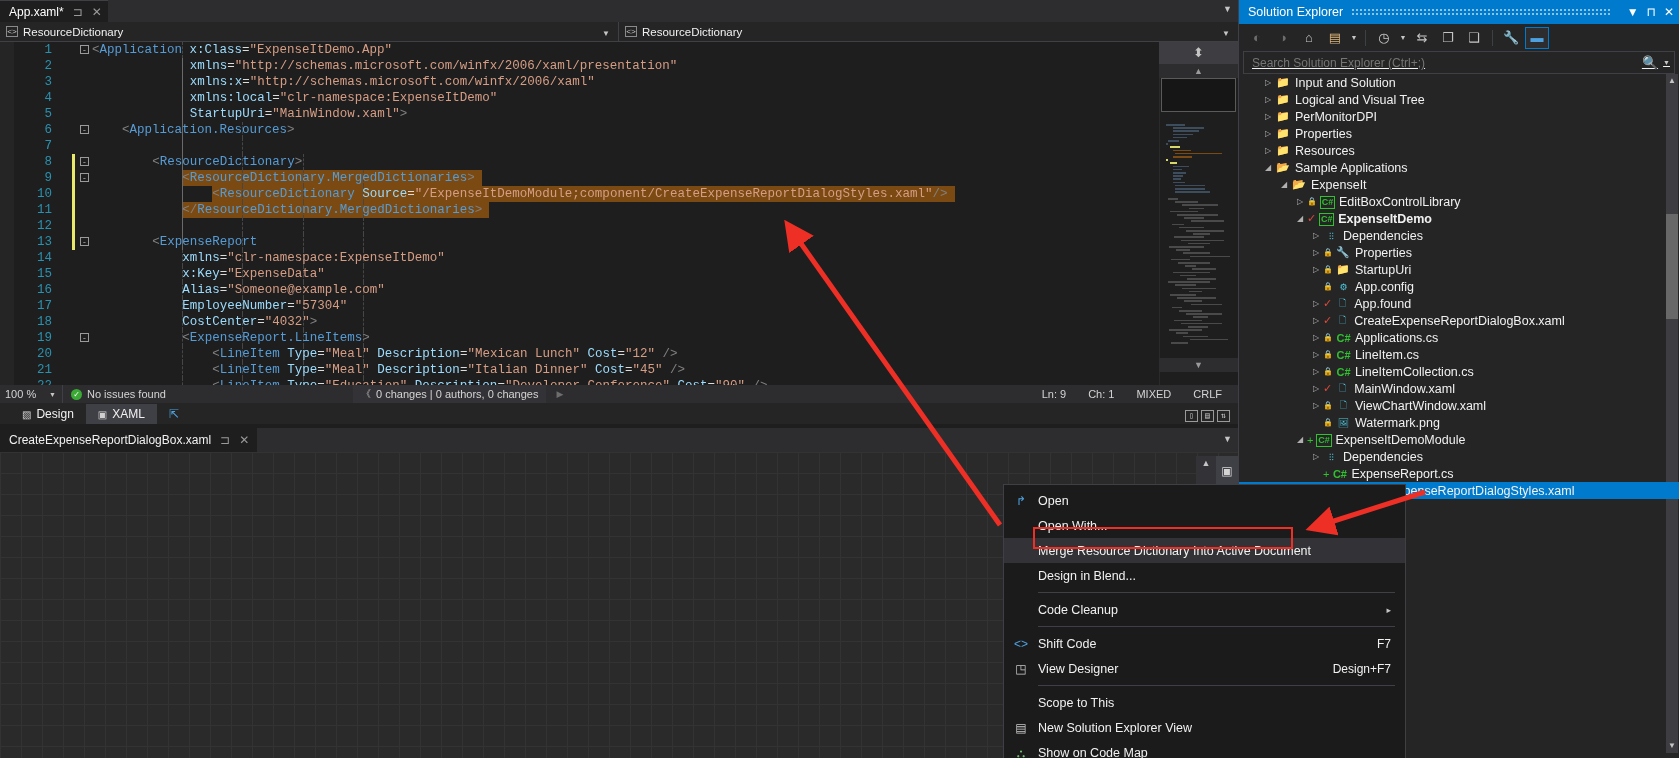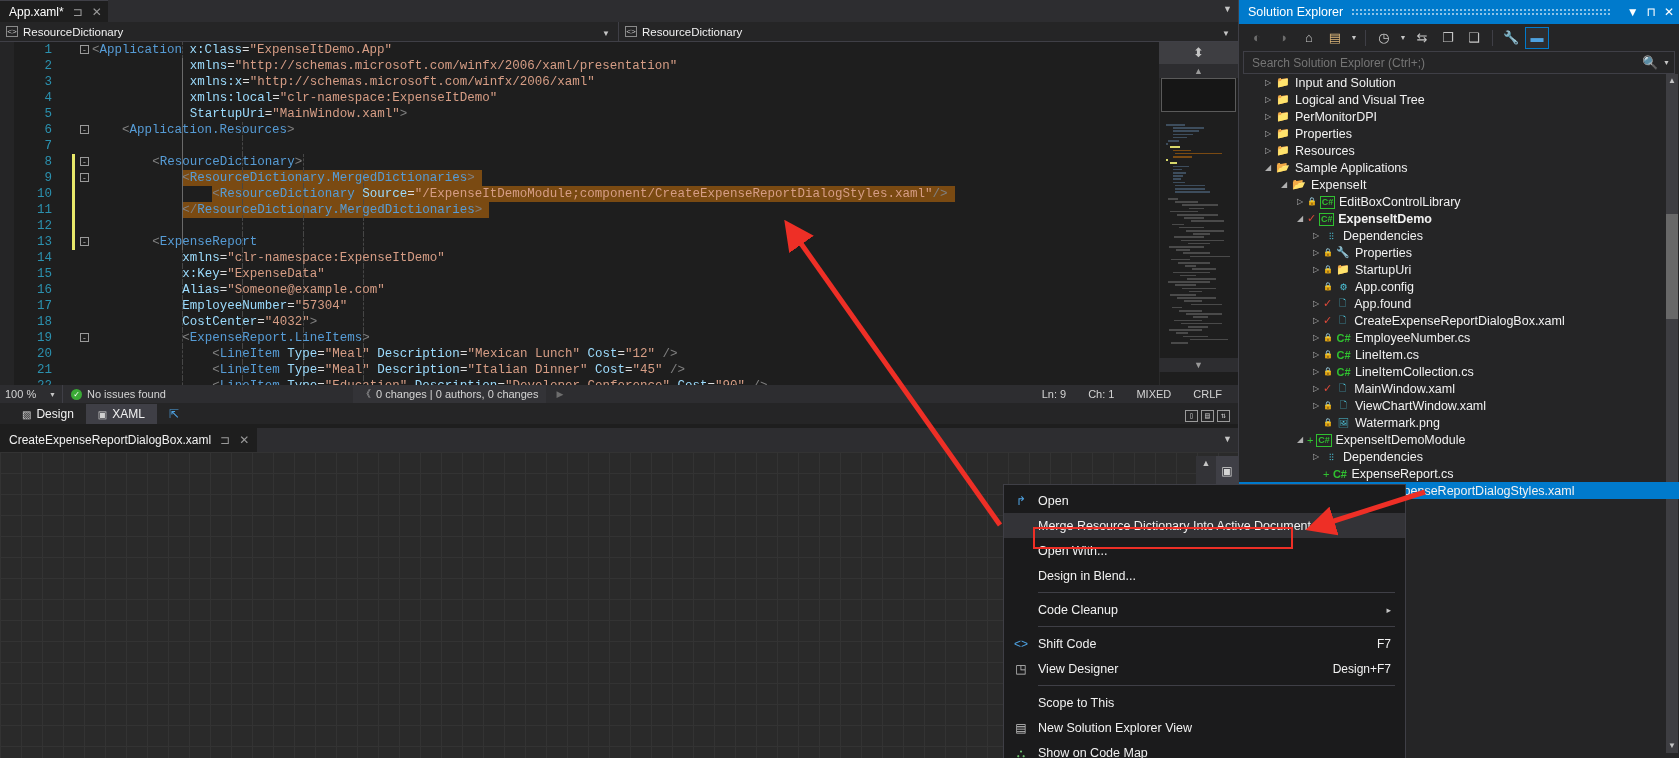--- a/index.html
+++ b/index.html
@@ -186,21 +186,21 @@
   #se-toolbar { height:27px; background:#252526; display:flex; align-items:center;
                 padding-left:6px; gap:2px; }
   .tb-ico { width:24px; height:22px; display:flex; align-items:center;
             justify-content:center; color:#c5c5c5; font-size:13px; }
   .tb-ico.dim { color:#6d6d6d; }
   .tb-caret { color:#c5c5c5; font-size:7px; width:10px; text-align:center;}
   .tb-sep { width:1px; height:16px; background:#3f3f46; margin:0 4px; }
   .tb-ico.sel { border:1px solid #007acc; background:#2d2d30; }
   #se-search { height:23px; margin:0 4px; background:#252526;
                border:1px solid #3f3f46; display:flex; align-items:center;
-               padding:0 4px 0 8px; }
+               padding:0 4px 0 8px;text-decoration:underline; }
   #se-search input {
     flex:1; background:transparent; border:0; outline:0; color:#9a9a9a; font-size:12px;
     font-family:"Liberation Sans", sans-serif;
   }
   #se-tree { position:relative; height:679px; overflow:hidden; }
   .trow { position:relative; height:17px; display:flex; align-items:center;
           font-size:12.5px; color:#f1f1f1; white-space:nowrap; }
   .trow.sel { background:#007acc; }
   .tw { width:14px; text-align:center; color:#b0b0b0; font-size:8px; flex:none; }
   .ticon { width:17px; text-align:center; flex:none; font-size:11px; margin-right:3px;}
@@ -543,21 +543,21 @@
         <div class="trow" style="position: absolute; left: 0px; right: 0px; top: 238px; padding-left: 70px;">
           <span class="tw">▷</span>
           <span class="i-check" style="margin-right: 2px; flex: 0 0 auto;">✓</span>
           <span class="ticon i-lock">🗋</span>
           <span class="tlabel">CreateExpenseReportDialogBox.xaml</span>
         </div>
         <div class="trow" style="position: absolute; left: 0px; right: 0px; top: 255px; padding-left: 70px;">
           <span class="tw">▷</span>
           <span class="i-lock" style="font-size: 8px; margin-right: 2px; flex: 0 0 auto;">🔒</span>
           <span class="ticon i-cs">C#</span>
-          <span class="tlabel">EmployeeNumber.cs</span>
+          <span class="tlabel">Applications.cs</span>
         </div>
         <div class="trow" style="position: absolute; left: 0px; right: 0px; top: 272px; padding-left: 70px;">
           <span class="tw">▷</span>
           <span class="i-lock" style="font-size: 8px; margin-right: 2px; flex: 0 0 auto;">🔒</span>
           <span class="ticon i-cs">C#</span>
           <span class="tlabel">LineItem.cs</span>
         </div>
         <div class="trow" style="position: absolute; left: 0px; right: 0px; top: 289px; padding-left: 70px;">
           <span class="tw">▷</span>
           <span class="i-lock" style="font-size: 8px; margin-right: 2px; flex: 0 0 auto;">🔒</span>
@@ -654,27 +654,27 @@
           <span class="tlabel">plorer</span>
         </div>
       </div>
   </div>
 
   <div id="ctxmenu" class="abs nosel">
       <div class="mi">
         <span class="mi-ico">↱</span>
         <span class="mi-lbl">Open</span>
       </div>
+      <div class="mi">
+        <span class="mi-ico"></span>
+        <span class="mi-lbl">Open With...</span>
+      </div>
       <div class="mi hi">
         <span class="mi-ico"></span>
         <span class="mi-lbl">Merge Resource Dictionary Into Active Document</span>
-      </div>
-      <div class="mi">
-        <span class="mi-ico"></span>
-        <span class="mi-lbl">Open With...</span>
       </div>
       <div class="mi">
         <span class="mi-ico"></span>
         <span class="mi-lbl">Design in Blend...</span>
       </div>
       <div class="mi-divider"></div>
       <div class="mi">
         <span class="mi-ico"></span>
         <span class="mi-lbl">Code Cleanup</span>
         <span class="mi-sub">▸</span>

